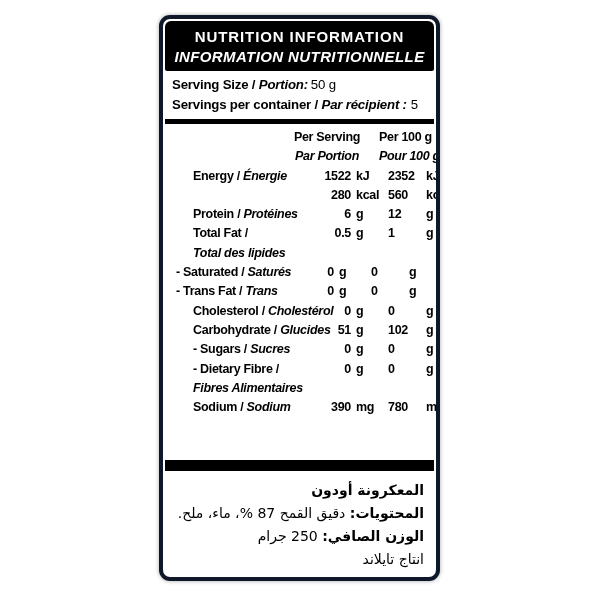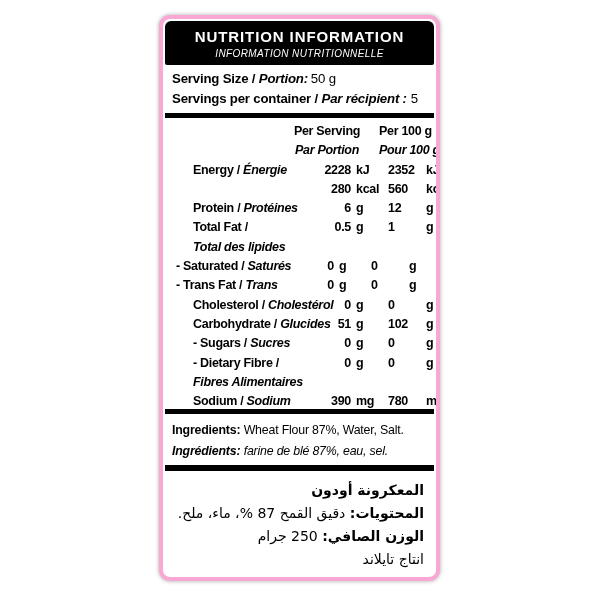--- a/index.html
+++ b/index.html
@@ -1,25 +1,25 @@
 <!DOCTYPE html>
 <html><head>
 <meta charset="utf-8">
 <style>
   html,body{margin:0;padding:0;background:#ffffff;width:600px;height:600px;}
   .stage{position:relative;width:600px;height:600px;background:#fff;font-family:"Liberation Sans",sans-serif;color:#000;}
   .label-box{
     position:absolute;left:159px;top:15px;width:281px;height:566px;
-    border:4px solid #f9a8d4;border-radius:11px;background:#fff;
+    border:4px solid #0f172a;border-radius:11px;background:#fff;
     box-sizing:border-box;padding:2px;display:flex;flex-direction:column;
     overflow:hidden;box-shadow:0 0 4px rgba(0,0,0,0.35);
   }
   .hdr{background:#000;color:#fff;text-align:center;border-radius:6px 6px 2px 2px;padding:7px 2px 6px;flex:none;}
   .hdr-l1{font-weight:bold;font-size:15px;letter-spacing:0.9px;}
-  .hdr-l2{font-weight:normal;font-style:italic;font-size:10px;letter-spacing:0.4px;margin-top:3px;}
+  .hdr-l2{font-weight:bold;font-style:italic;font-size:15px;letter-spacing:0.4px;margin-top:3px;}
   .serving{padding:4px 6px 4px 7px;line-height:20px;font-weight:bold;font-size:13.5px;letter-spacing:-0.2px;flex:none;}
   .serving .line{transform:scaleX(0.98);transform-origin:left;white-space:nowrap;}
   .bar{height:5px;background:#000;flex:none;}
   .bar2{height:6px;background:#000;flex:none;}
   .it{font-style:italic;}
   .reg{font-weight:normal;}
   .tbl{flex:1;min-height:0;padding:4px 8px 0 8px;font-size:12.5px;font-weight:bold;line-height:19.3px;letter-spacing:-0.3px;}
   .thead{display:flex;}
   .thsp{width:102px;flex:none;}
   .th1{width:104px;flex:none;text-align:center;white-space:nowrap;}
@@ -67,21 +67,21 @@
       <div class="thead it">
         <div class="thsp"></div>
         <div class="th1">Par Portion</div>
         <div class="th2">Pour 100 g</div>
       </div>
 
       <div class="trow">
         <div class="tlabel"><span>Energy / </span><span class="it">Énergie</span></div>
         <div class="tvals">
           <div class="vline">
-            <span class="v1">2228</span>
+            <span class="v1">1522</span>
               <span class="u1">kJ</span>
               <span class="v2">2352</span>
               <span class="u2">kJ</span>
           </div>
           <div class="vline">
             <span class="v1">280</span>
               <span class="u1">kcal</span>
               <span class="v2">560</span>
               <span class="u2">kcal</span>
           </div>
@@ -198,24 +198,20 @@
               <span class="u1">mg</span>
               <span class="v2">780</span>
               <span class="u2">mg</span>
           </div>
         </div>
       </div>
     </div>
 
     <div class="bar"></div>
 
-    <div class="ing">
-      <div class="line"><span class="b">Ingredients:</span><span> Wheat Flour 87%, Water, Salt.</span></div>
-      <div class="line it"><span class="b">Ingrédients:</span><span> farine de blé 87%, eau, sel.</span></div>
-    </div>
 
     <div class="bar2"></div>
 
     <div class="ar">
       <div class="b">المعكرونة أودون</div>
       <div><span class="b">المحتويات:</span><span> دقيق القمح 87 %، ماء، ملح.</span></div>
       <div><span class="b">الوزن الصافي:</span><span> 250 جرام</span></div>
       <div>انتاج تايلاند</div>
     </div>
 

